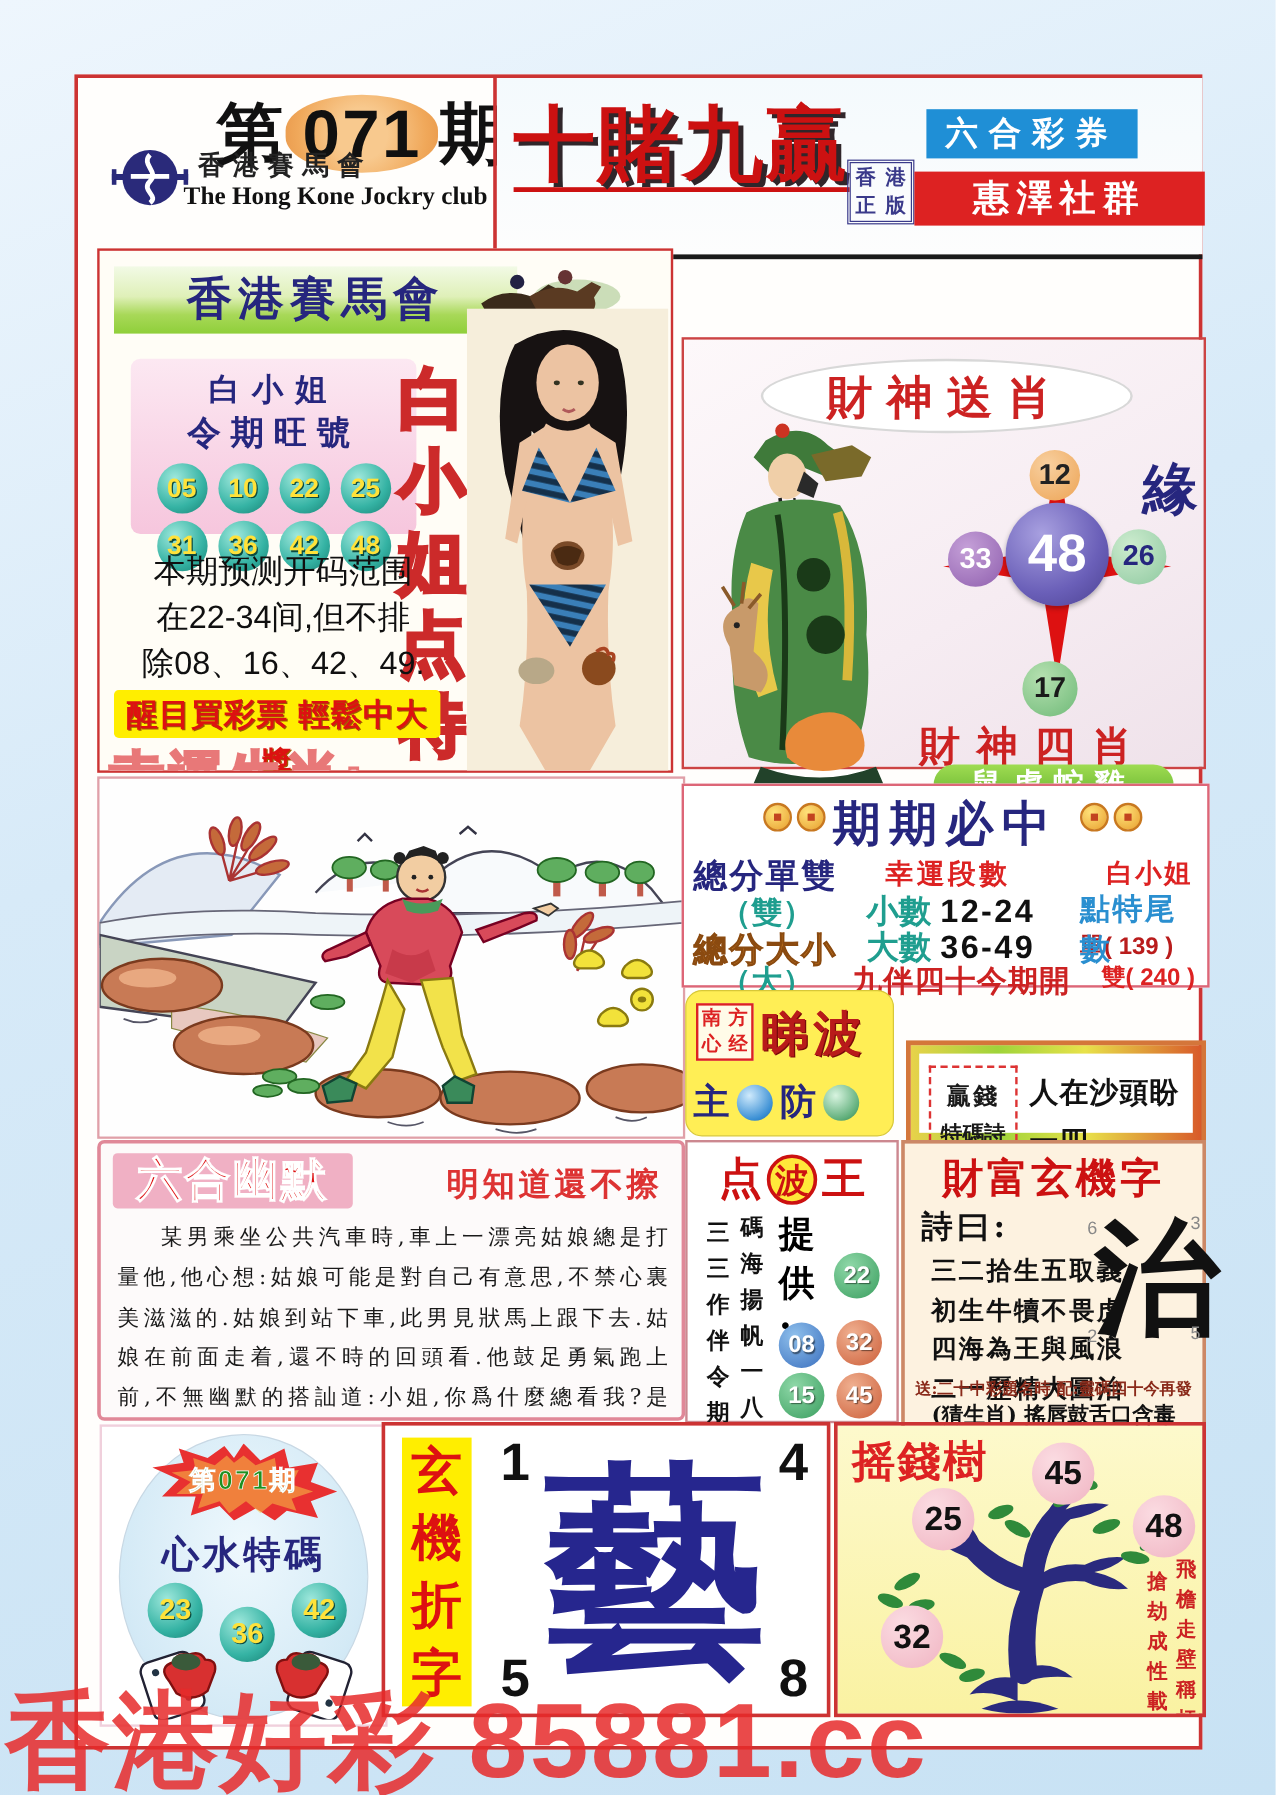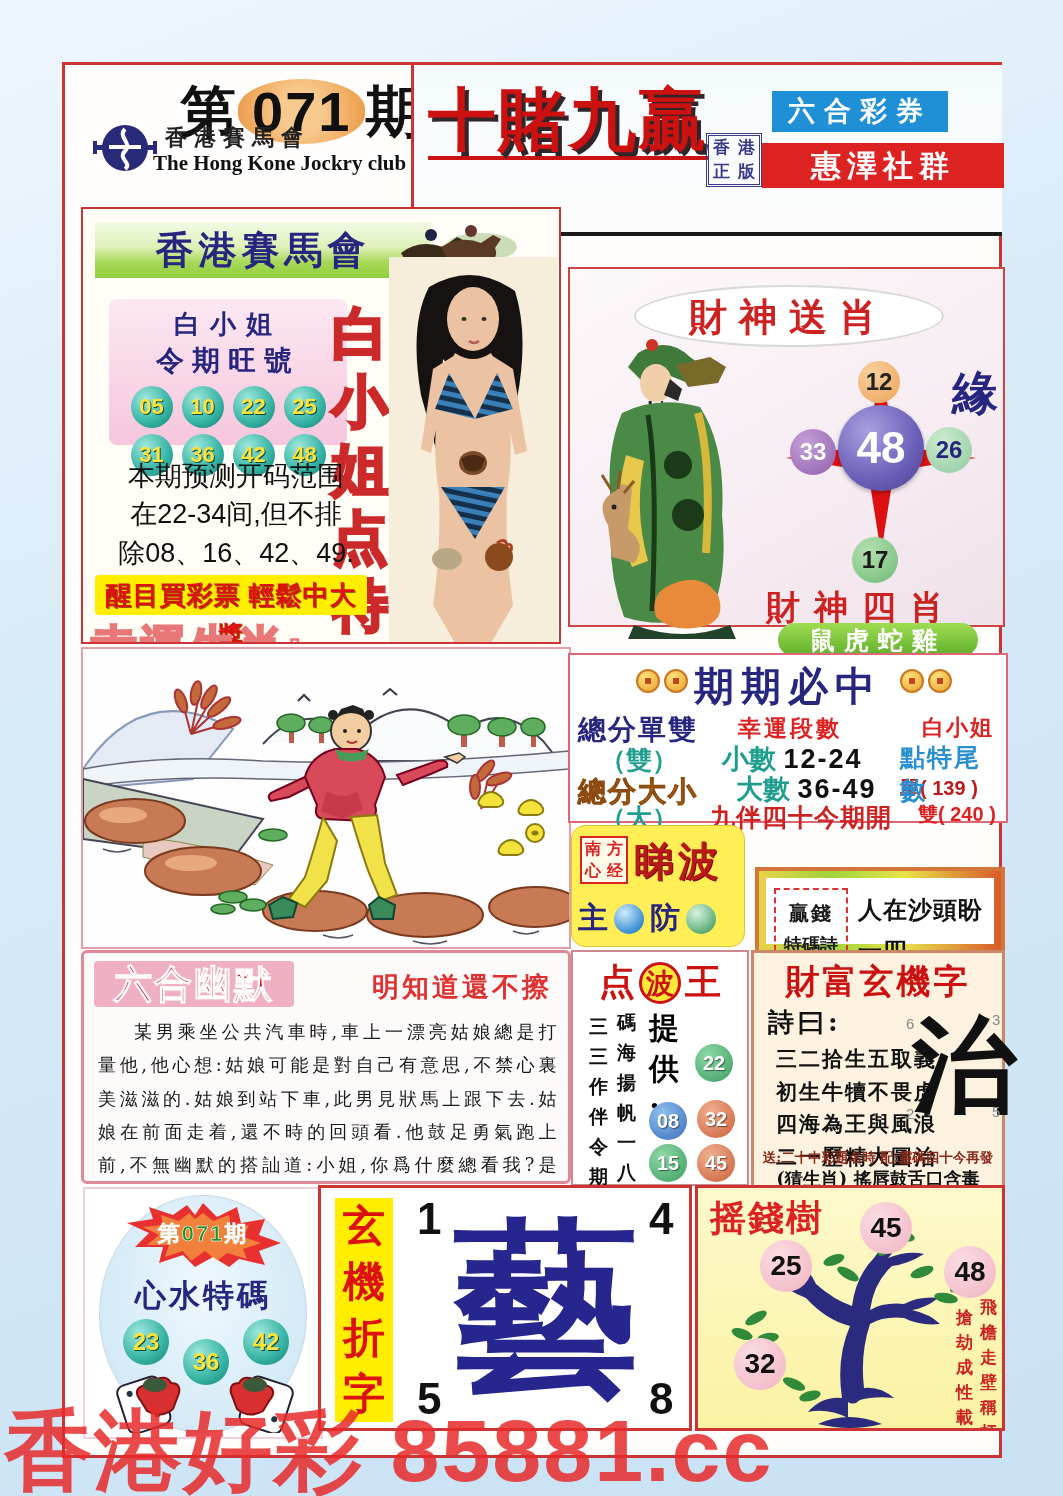--- a/index.html
+++ b/index.html
@@ -11,21 +11,21 @@
   }
   .abs { position:absolute; }
   .paper { left:62px; top:62px; width:940px; height:1396px; background:#fffefc; border:3px solid #cc3333; }
 
   
   .hdr-issue { left:115px; top:10px; font-size:56px; font-weight:bold; color:#111; letter-spacing:2px; }
   .hdr-issue .num { display:inline-block; background:radial-gradient(circle,#f8c98e 30%,#f0a85a 75%,#e8974a 100%); border-radius:50%/46%; padding:0 14px; color:#101010; }
   .hdr-logo { left:28px; top:52px; width:64px; height:64px; }
   .hdr-brand-cn { left:100px; top:58px; font-size:22px; font-weight:bold; color:#222; letter-spacing:7px; }
   .hdr-brand-en { left:88px; top:86px; font-size:21px; font-weight:bold; color:#111; font-family:"Liberation Serif",serif; }
-  .hdr-right { left:346px; top:0px; width:591px; height:171px; border-left:3px solid #cc3333; border-bottom:4px solid #1a1a1a; background:linear-gradient(180deg,#f4fafd,#fdfdfd); }
+  .hdr-right { left:346px; top:0px; width:591px; height:151px; border-left:3px solid #cc3333; border-bottom:4px solid #1a1a1a; background:linear-gradient(180deg,#f4fafd,#fdfdfd); }
   .masthead { left:14px; top:20px; font-size:68px; font-weight:bold; color:#cc1111; letter-spacing:2px; text-shadow:4px 4px 0 #30262a; border-bottom:4px solid #cc1111; line-height:1.05; font-family:"Liberation Serif",serif; }
   .stamp { left:292px; top:68px; width:56px; height:54px; border:3px double #3a3a8a; display:grid; grid-template-columns:1fr 1fr; }
   .stamp div { font-size:17px; font-weight:bold; color:#3a3a8a; text-align:center; line-height:24px; }
   .banner-blue { left:358px; top:26px; width:176px; height:41px; background:#1f8fd6; color:#fff; font-size:27px; font-weight:bold; letter-spacing:9px; text-align:center; line-height:41px; }
   .banner-red { left:348px; top:78px; width:242px; height:45px; background:#dd2222; color:#fff; font-size:30px; font-weight:bold; letter-spacing:6px; text-align:center; line-height:45px; }
 
   
   .boxA { left:16px; top:142px; width:480px; height:437px; border:2px solid #cc3333; background:#fffdf6; overflow:hidden; }
   .green-banner { left:12px; top:13px; width:336px; height:56px; background:linear-gradient(180deg,#f2fae6 0%,#dff0b8 45%,#a8d858 72%,#8fcf3a 100%); text-align:center; }
   .green-banner span { font-size:38px; font-weight:bold; color:#26267e; letter-spacing:5px; line-height:56px; }
@@ -36,21 +36,21 @@
   .ballrow { display:flex; justify-content:center; gap:9px; margin-top:6px; }
   .tball { width:42px; height:42px; border-radius:50%; background:radial-gradient(circle at 35% 30%,#9fe8dc,#35b3a4 60%,#177f72); color:#ffe23a; font-weight:bold; font-size:22px; line-height:42px; text-align:center; text-shadow:1px 1px 0 #0a4a40; }
   .vslogan { left:246px; top:96px; width:62px; display:flex; flex-direction:column; gap:12px; }
   .vslogan div { font-size:56px; font-weight:bold; color:#fff; -webkit-text-stroke:3px #cc2a2a; text-align:center; font-family:"DejaVu Serif",serif; line-height:1.0; }
   .lady { left:306px; top:48px; width:168px; height:386px; }
   .predict { left:10px; top:248px; width:286px; text-align:center; font-size:27px; color:#101010; line-height:1.42; font-weight:500; }
   .yellow-banner { left:12px; top:366px; width:272px; height:40px; background:#ffee00; border-radius:4px; color:#dd1111; font-size:26px; font-weight:bold; text-align:center; line-height:40px; letter-spacing:1px; text-shadow:1px 1px 0 #a05a00; }
   .lucky-label { left:8px; top:408px; font-size:46px; font-weight:bold; color:#fff; -webkit-text-stroke:2.5px #e87878; letter-spacing:3px; }
 
   
-  .boxB { left:503px; top:202px; width:437px; height:360px; border:2px solid #cc4444; background:linear-gradient(150deg,#fdf8fa 0%,#f6ecf2 60%,#efe2ea 100%); }
+  .boxB { left:503px; top:216px; width:437px; height:360px; border:2px solid #cc4444; background:linear-gradient(150deg,#fdf8fa 0%,#f6ecf2 60%,#efe2ea 100%); }
   .god-oval { left:64px; top:16px; width:310px; height:62px; background:#fff; border:2px solid #d8d8d8; border-radius:50%; text-align:center; }
   .god-oval span { font-size:38px; font-weight:bold; color:#cc2222; letter-spacing:12px; line-height:60px; font-family:"DejaVu Serif",serif; }
   .god-svg { left:8px; top:66px; width:210px; height:310px; }
   .fate-char { left:382px; top:94px; font-size:46px; font-weight:bold; color:#26267e; font-family:"DejaVu Serif",serif; }
   .cstar { left:218px; top:84px; width:210px; height:210px; }
   .cball { border-radius:50%; text-align:center; font-weight:bold; position:absolute; }
   .cb-top { left:288px; top:92px; width:42px; height:42px; background:radial-gradient(circle at 35% 30%,#f8d0a0,#eda455); color:#222; font-size:24px; line-height:42px; }
   .cb-left { left:220px; top:160px; width:46px; height:46px; background:radial-gradient(circle at 35% 30%,#c5a0d8,#8f5fae); color:#fff; font-size:24px; line-height:46px; }
   .cb-center { left:268px; top:136px; width:86px; height:86px; background:radial-gradient(circle at 35% 30%,#a8a0e0,#6a5fb8 60%,#4a4090); color:#fff; font-size:44px; line-height:86px; box-shadow:0 2px 4px rgba(0,0,0,.3); }
   .cb-right { left:356px; top:158px; width:46px; height:46px; background:radial-gradient(circle at 35% 30%,#cdeccf,#8fc9a0); color:#26267e; font-size:24px; line-height:46px; }
@@ -66,21 +66,21 @@
   .sw-title { left:0; top:4px; width:100%; text-align:center; font-size:40px; font-weight:bold; color:#26267e; letter-spacing:7px; font-family:"DejaVu Serif",serif; }
   .coin { width:24px; height:24px; border-radius:50%; background:radial-gradient(circle at 35% 30%,#ffe27a,#e8a030); border:2px solid #c87820; display:inline-block; position:absolute; }
   .coin::after { content:""; position:absolute; left:7px; top:7px; width:6px; height:6px; background:#c2441f; }
   .sw-r1l { left:8px; top:56px; font-size:28px; font-weight:bold; color:#26267e; letter-spacing:2px; }
   .sw-r1v { left:30px; top:88px; font-size:26px; font-weight:bold; color:#1f9e8f; }
   .sw-r2l { left:8px; top:118px; font-size:28px; font-weight:bold; color:#c87820; letter-spacing:2px; -webkit-text-stroke:0.8px #8a4a10; }
   .sw-r2v { left:30px; top:146px; font-size:26px; font-weight:bold; color:#1f9e8f; }
   .sw-lucky { left:168px; top:58px; font-size:23px; font-weight:bold; color:#dd2222; letter-spacing:3px; }
   .sw-small { left:152px; top:86px; font-size:27px; font-weight:bold; color:#1f9e8f; }
   .sw-small b { color:#101010; letter-spacing:2px; }
-  .sw-big { left:152px; top:116px; font-size:27px; font-weight:bold; color:#1f9e8f;margin-left:14px; }
+  .sw-big { left:152px; top:116px; font-size:27px; font-weight:bold; color:#1f9e8f; }
   .sw-big b { color:#101010; letter-spacing:2px; }
   .sw-odd { left:330px; top:120px; font-size:20px; font-weight:bold; color:#b91c1c; }
   .sw-open { left:140px; top:146px; font-size:25px; font-weight:bold; color:#cc2222; letter-spacing:1px; }
   .sw-miss { left:352px; top:58px; font-size:22px; font-weight:bold; color:#dd2222; letter-spacing:2px; }
   .sw-tail { left:330px; top:86px; font-size:25px; font-weight:bold; color:#2a8fd0; letter-spacing:2px; }
   .sw-even { left:348px; top:146px; font-size:20px; font-weight:bold; color:#dd2222; }
 
   
   .boxE { left:506px; top:760px; width:174px; height:122px; background:#ffee55; border:1px solid #d8c838; border-radius:14px; }
   .wb-stamp { left:8px; top:10px; width:48px; height:48px; border:2px solid #dd2222; display:grid; grid-template-columns:1fr 1fr; background:#fffbe8; }

